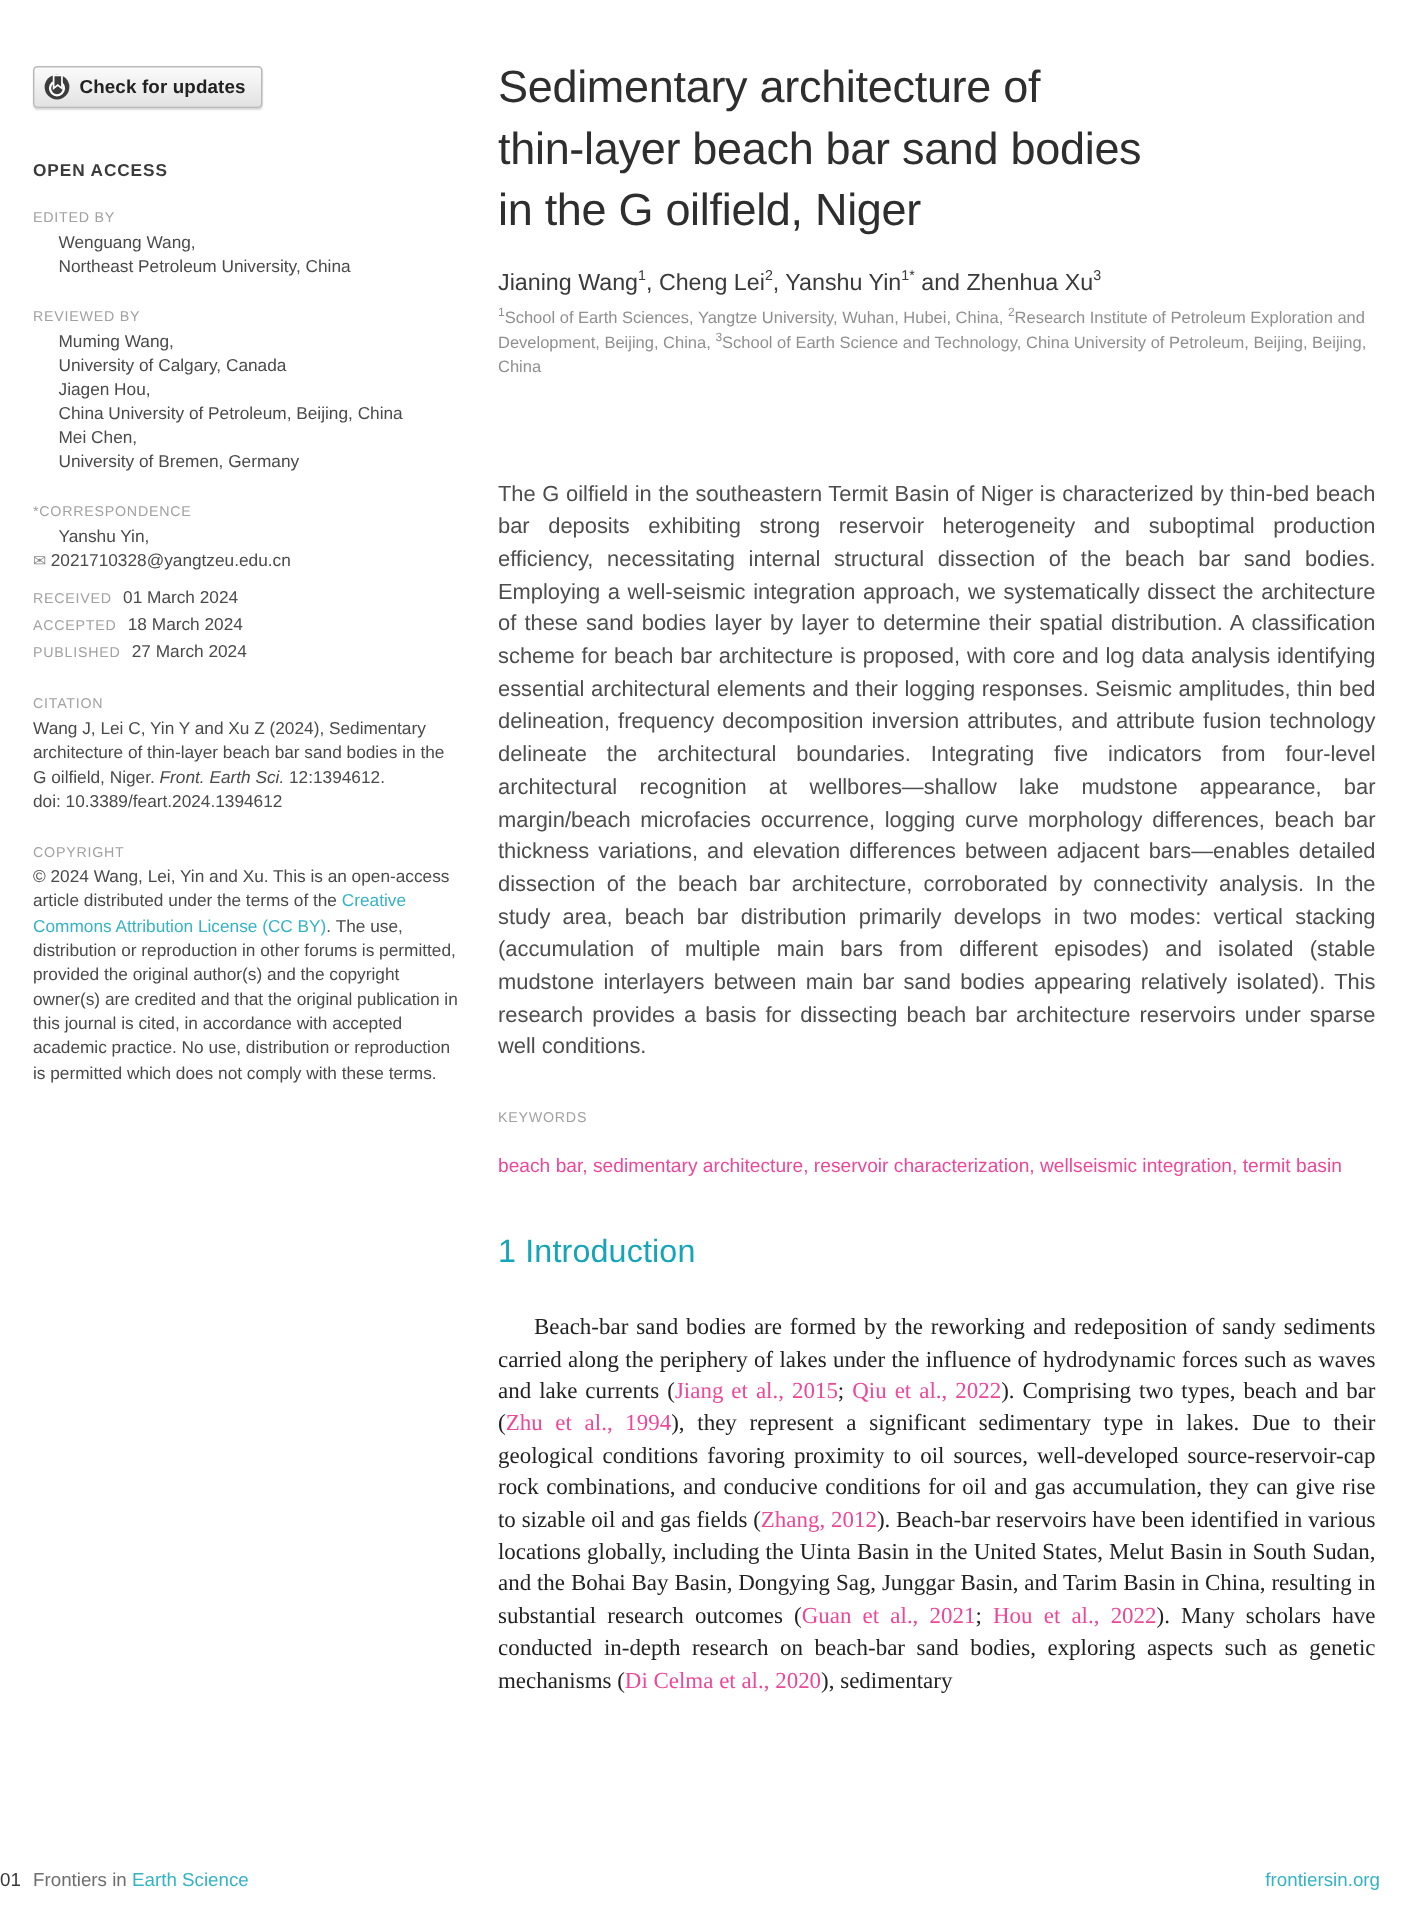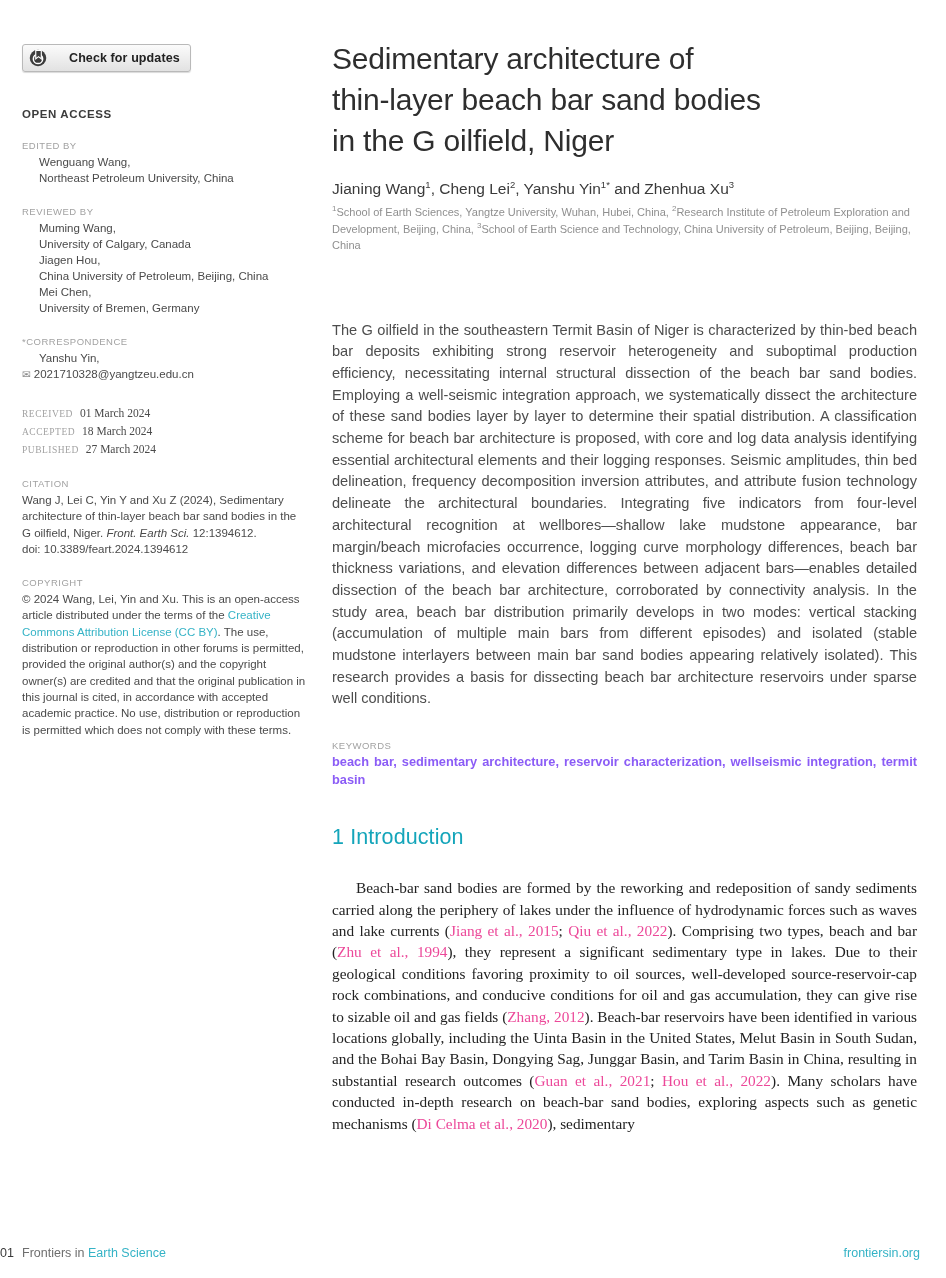--- a/index.html
+++ b/index.html
@@ -3,39 +3,39 @@
 <meta charset="utf-8">
 <style>
   * { margin: 0; padding: 0; box-sizing: border-box; }
   html, body { background: #ffffff; }
   body { width: 946px; height: 1278px; position: relative; font-family: "Liberation Sans", sans-serif; }
   .page { position: absolute; inset: 0; background: #fff; overflow: hidden; }
 
   
   .sidebar { position: absolute; left: 22px; top: 44px; width: 285px; }
   .badge {
-    display: inline-flex; align-items: center; gap: 22px;
+    display: inline-flex; align-items: center; gap: 6px;
     border: 1px solid #b9b9b9; border-radius: 3px;
     background: linear-gradient(#fbfbfb, #e2e2e2);
     box-shadow: 0 1px 1px rgba(0,0,0,.15);
     padding: 4px 10px 4px 6px; cursor: pointer;
   }
   .badge span { font-size: 12.5px; color: #222; font-weight: 700; letter-spacing: .1px; }
   .badge svg { width: 18px; height: 18px; display: block; }
 
   .open-access { margin-top: 36px; font-size: 11.5px; font-weight: 700; color: #3b3b3b; letter-spacing: .6px; }
 
   .side-label { font-size: 9.5px; color: #a2a2a2; letter-spacing: .5px; font-weight: 400; }
   .side-block { margin-top: 20px; }
   .side-lines { margin-top: 3px; font-size: 11.5px; color: #4a4a4a; line-height: 16px; margin-left: 17px; }
 
   .email-row { font-size: 11.5px; color: #4a4a4a; line-height: 16px; }
   .email-row .env { color: #8c8c8c; font-size: 10.5px; margin-right: 3px; }
 
-  .dates { margin-top: 22px; line-height: 16px; font-family: Liberation Serif, serif; }
+  .dates { margin-top: 8px; line-height: 16px; }
   .date-row .side-label { margin-right: 3px; }
   .date-row .date-val { font-size: 11.5px; color: #4a4a4a; }
 
   .rich-block { margin-top: 3px; font-size: 11.5px; color: #4a4a4a; line-height: 16.3px; }
   .rich-block .italic { font-style: italic; }
 
   .link { color: #35b3c6; cursor: pointer; text-decoration: none; }
 
   
   .main { position: absolute; left: 332px; top: 38px; width: 585px; }
@@ -47,21 +47,21 @@
   .authors sup { font-size: 9.5px; }
   .affiliations { margin-top: 6px; font-size: 11px; line-height: 16.5px; color: #8f8f8f; }
   .affiliations sup { font-size: 8px; }
 
   .abstract {
     margin-top: 66px; font-size: 14.6px; line-height: 21.7px;
     color: #4d4d4d; text-align: justify;
   }
   .kw-label { margin-top: 30px; font-size: 9.5px; color: #a2a2a2; letter-spacing: .5px; }
   .keywords {
-    margin-top: 2px; font-size: 12.8px; font-weight: 700; color: #8b5cf6;
+    margin-top: 17px; font-size: 12.8px; font-weight: 400; color: #ec4899;
     line-height: 18px; text-align: justify;
   }
   h2.section {
     margin-top: 36px; font-size: 21.5px; font-weight: 500; color: #14a5ba; letter-spacing: .1px;
   }
   .intro {
     margin-top: 27px; font-family: "Liberation Serif", "DejaVu Serif", serif;
     font-size: 15.3px; line-height: 21.4px; color: #222; text-align: justify;
     text-indent: 24px;
   }

